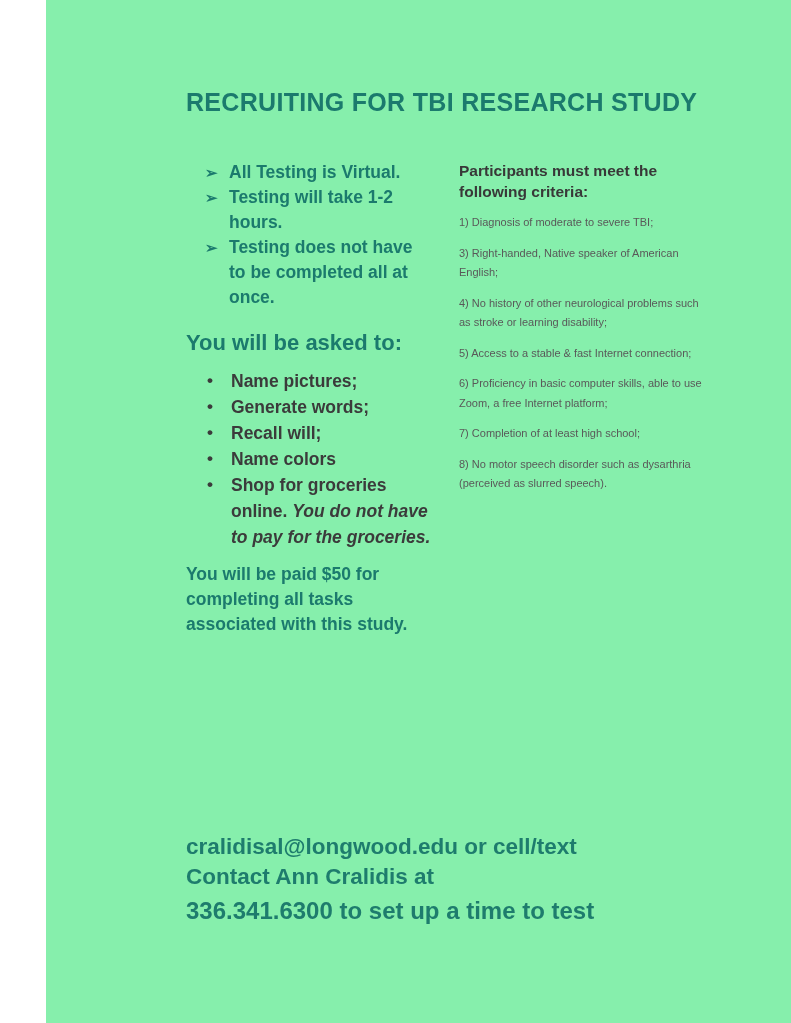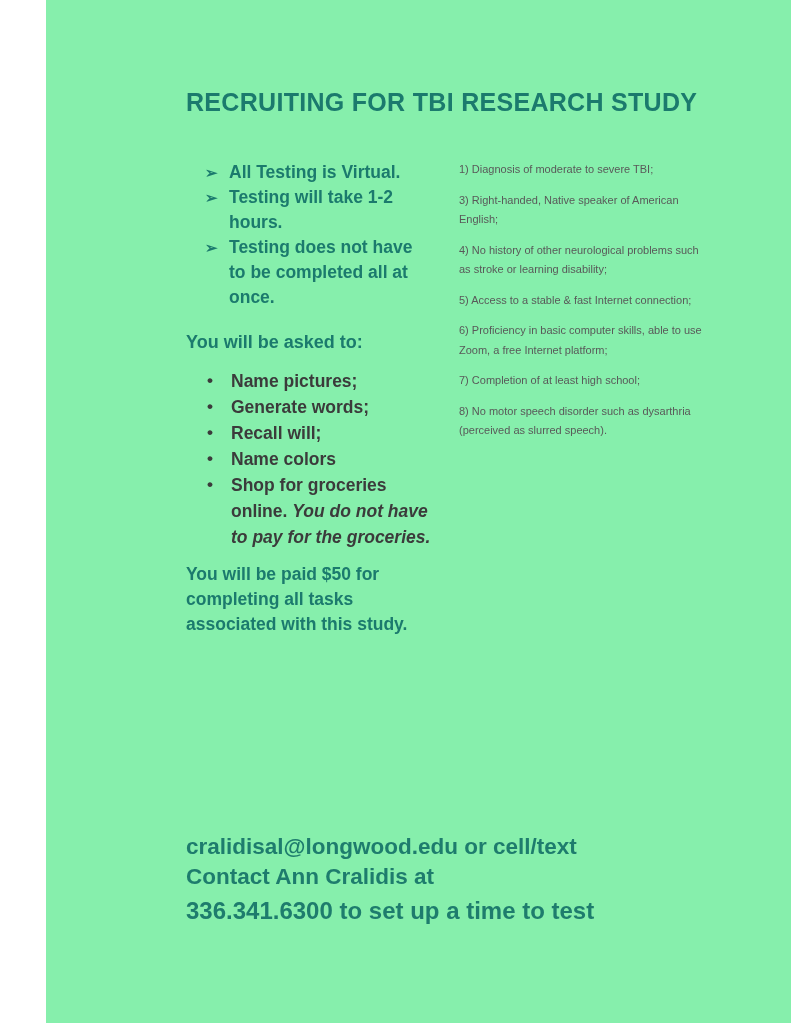--- a/index.html
+++ b/index.html
@@ -43,21 +43,21 @@
   .arrow-bullet {
     position: absolute;
     left: 19px;
     top: 0;
     font-size: 15px;
     line-height: 25px;
     color: #1b7a6d;
   }
   .asked-heading {
     margin-top: 20px;
-    font-size: 18px;
+    font-size: 22px;
     font-weight: bold;
     color: #1b7a6d;
     line-height: 25px;
   }
   .dot-list { list-style: none; margin-top: 13px; }
   .dot-list li {
     position: relative;
     padding-left: 45px;
     width: 245px;
     font-size: 17.5px;
@@ -169,20 +169,21 @@
         <span>Shop for groceries online. </span><span class="italic-part">You do not have to pay for the groceries.</span>
       </li>
     </ul>
 
     <p class="paid-text">You will be paid $50 for completing all tasks associated with this study.</p>
 
 
   </div>
 
   <div class="right-col">
+    <h3 class="criteria-heading">Participants must meet the following criteria:</h3>
     <p class="criteria-item">1) Diagnosis of moderate to severe TBI;</p>
     <p class="criteria-item">3) Right-handed, Native speaker of American English;</p>
     <p class="criteria-item">4) No history of other neurological problems such as stroke or learning disability;</p>
     <p class="criteria-item">5) Access to a stable &amp; fast Internet connection;</p>
     <p class="criteria-item">6) Proficiency in basic computer skills, able to use Zoom, a free Internet platform;</p>
     <p class="criteria-item">7) Completion of at least high school;</p>
     <p class="criteria-item">8) No motor speech disorder such as dysarthria (perceived as slurred speech).</p>
   </div>
 
   <div class="contact">

